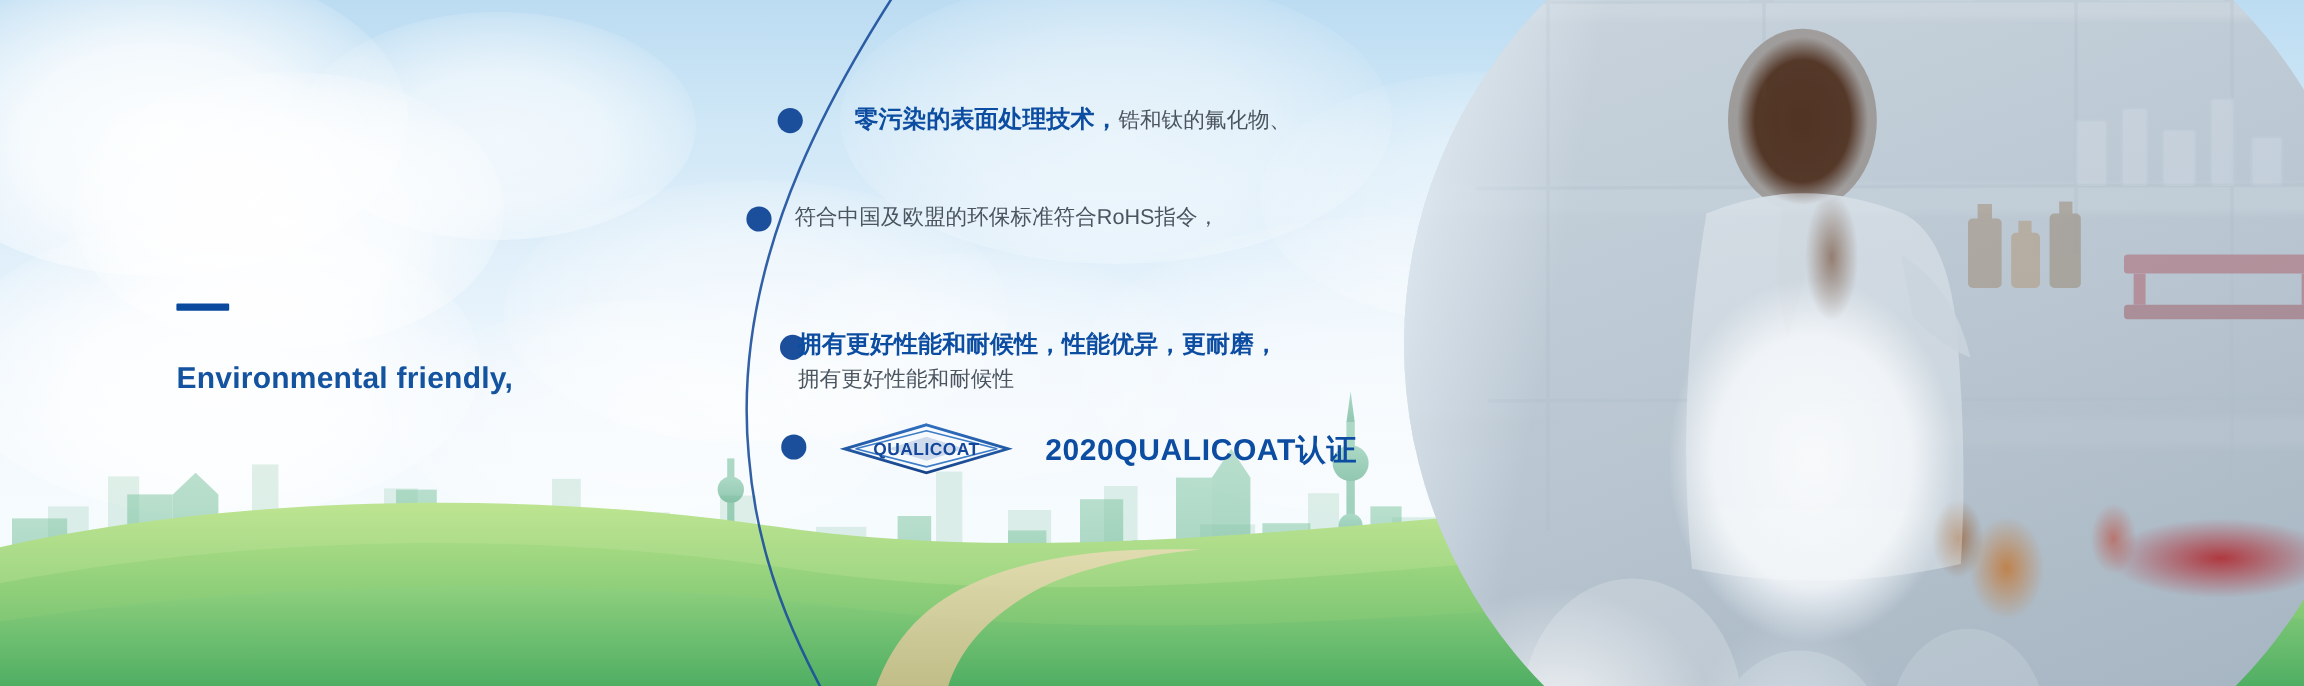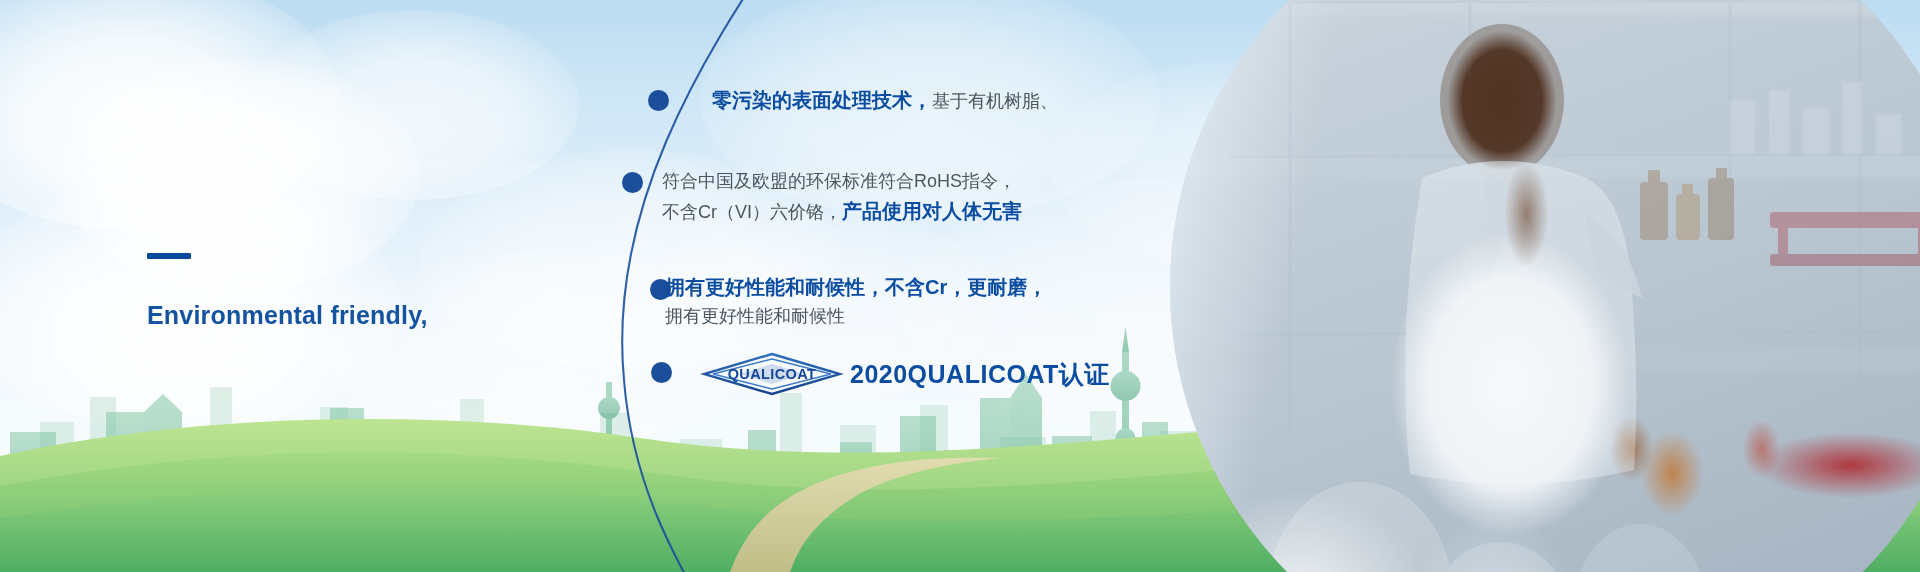--- a/index.html
+++ b/index.html
@@ -123,21 +123,21 @@
   
   .b1 .dot { left:648px; top:90px; }
   .b1 .btext { left:712px; top:85px; }
   .b2 .dot { left:622px; top:172px; }
   .b2 .btext { left:662px; top:168px; }
   .b3 .dot { left:650px; top:279px; }
   .b3 .btext { left:665px; top:272px; }
   .b4 .dot { left:651px; top:362px; }
 
   
-  .quali { position:absolute; left:700px; top:352px; display:flex; align-items:center; gap:6px; }
+  .quali { position:absolute; left:700px; top:352px; display:flex; align-items:center; gap:27px; }
   .quali-mark { width:144px; height:44px; position:relative; }
   .quali-text {
     font-size:25px; font-weight:bold; color:#0c4da2; letter-spacing:.5px; white-space:nowrap;
   }
 </style>
 </head>
 <body>
 
 <div class="banner">
 
@@ -333,42 +333,39 @@
   <svg class="arc" viewBox="0 0 360 600" preserveAspectRatio="none">
     <path d="M262 -40 C180 80, 88 230, 104 400 C112 500, 150 570, 190 640" fill="none" stroke="#1b4f9c" stroke-width="2.1" opacity=".9"></path>
   </svg>
 
   <div class="bullets">
 
     <div class="bullet b1">
       <span class="dot"></span>
       <div class="btext">
         <div class="ln">
-          <span class="strong">零污染的表面处理技术，</span><span class="normal">基于有机树脂、</span>
+          <span class="strong">零污染的表面处理技术，</span><span class="normal">锆和钛的氟化物、</span>
         </div>
       </div>
     </div>
 
     <div class="bullet b2">
       <span class="dot"></span>
       <div class="btext">
         <div class="ln">
           <span class="normal">符合中国及欧盟的环保标准符合RoHS指令，</span>
         </div>
-        <div class="ln">
-          <span class="normal">不含Cr（VI）六价铬，</span><span class="strong">产品使用对人体无害</span>
-        </div>
       </div>
     </div>
 
     <div class="bullet b3">
       <span class="dot"></span>
       <div class="btext">
         <div class="ln">
-          <span class="strong">拥有更好性能和耐候性，不含Cr，更耐磨，</span>
+          <span class="strong">拥有更好性能和耐候性，性能优异，更耐磨，</span>
         </div>
         <div class="ln">
           <span class="normal">拥有更好性能和耐候性</span>
         </div>
       </div>
     </div>
 
     <div class="bullet b4">
       <span class="dot"></span>
     </div>

